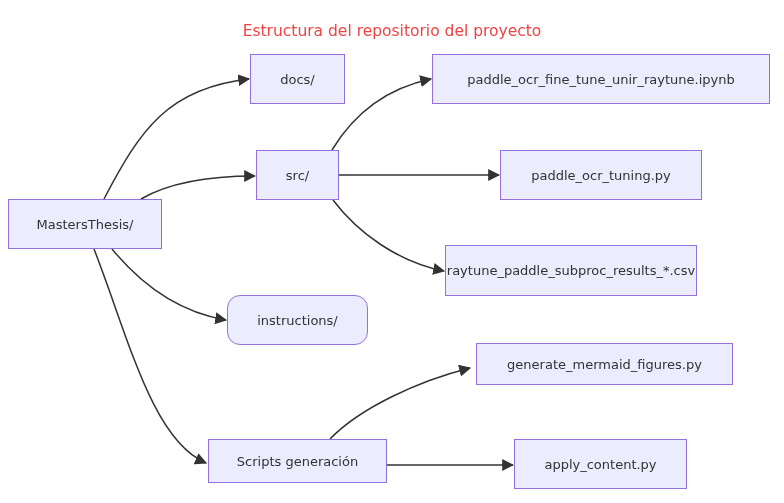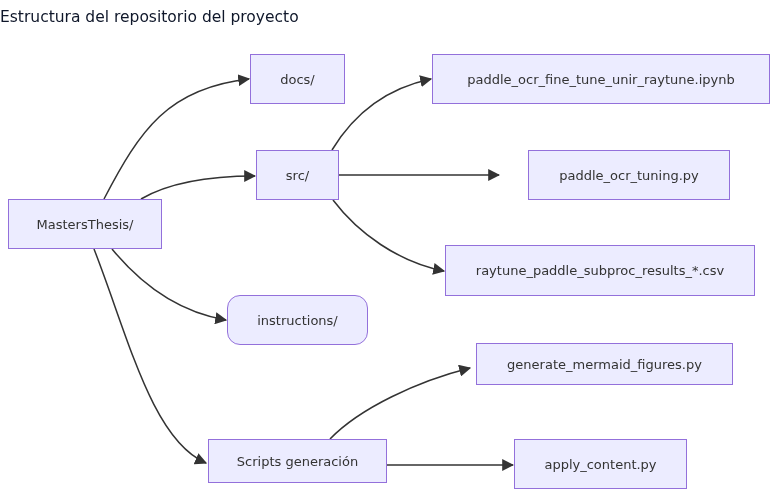--- a/index.html
+++ b/index.html
@@ -10,25 +10,26 @@
   }
   .canvas {
     position: relative;
     width: 784px;
     height: 503px;
     background: #ffffff;
     overflow: hidden;
   }
   .diagram-title {
     position: absolute;
-    top: 8px;
+    top: 22px;
     left: 0;
     width: 784px;
+    text-align: center;
     font-size: 15.5px;
-    color: #0f172a;
+    color: #ef4444;
   }
   svg.edges {
     position: absolute;
     top: 0;
     left: 0;
     width: 784px;
     height: 503px;
   }
   svg.edges path.edge {
     fill: none;
@@ -44,22 +45,22 @@
     border: 1px solid #9370DB;
     color: #333333;
     font-size: 13px;
     white-space: nowrap;
     box-sizing: border-box;
   }
   #n-masters      { left: 8px;   top: 199px; width: 154px; height: 50px; }
   #n-docs         { left: 250px; top: 54px;  width: 95px;  height: 50px; }
   #n-ipynb        { left: 432px; top: 54px;  width: 338px; height: 50px; }
   #n-src          { left: 256px; top: 150px; width: 83px;  height: 50px; }
-  #n-tuning       { left: 528px; top: 150px; width: 202px; height: 50px; text-align: center; }
-  #n-csv          { left: 445px; top: 245px; width: 310px; height: 51px; }
+  #n-tuning       { left: 500px; top: 150px; width: 202px; height: 50px; text-align: center; }
+  #n-csv          { left: 445px; top: 245px; width: 252px; height: 51px; }
   #n-instructions { left: 227px; top: 295px; width: 141px; height: 50px; border-radius: 13px; }
   #n-generate     { left: 476px; top: 343px; width: 257px; height: 42px; }
   #n-scripts      { left: 208px; top: 439px; width: 179px; height: 44px; }
   #n-apply        { left: 514px; top: 439px; width: 173px; height: 50px; }
 </style>
 </head>
 <body>
 
 <div class="canvas">
 

